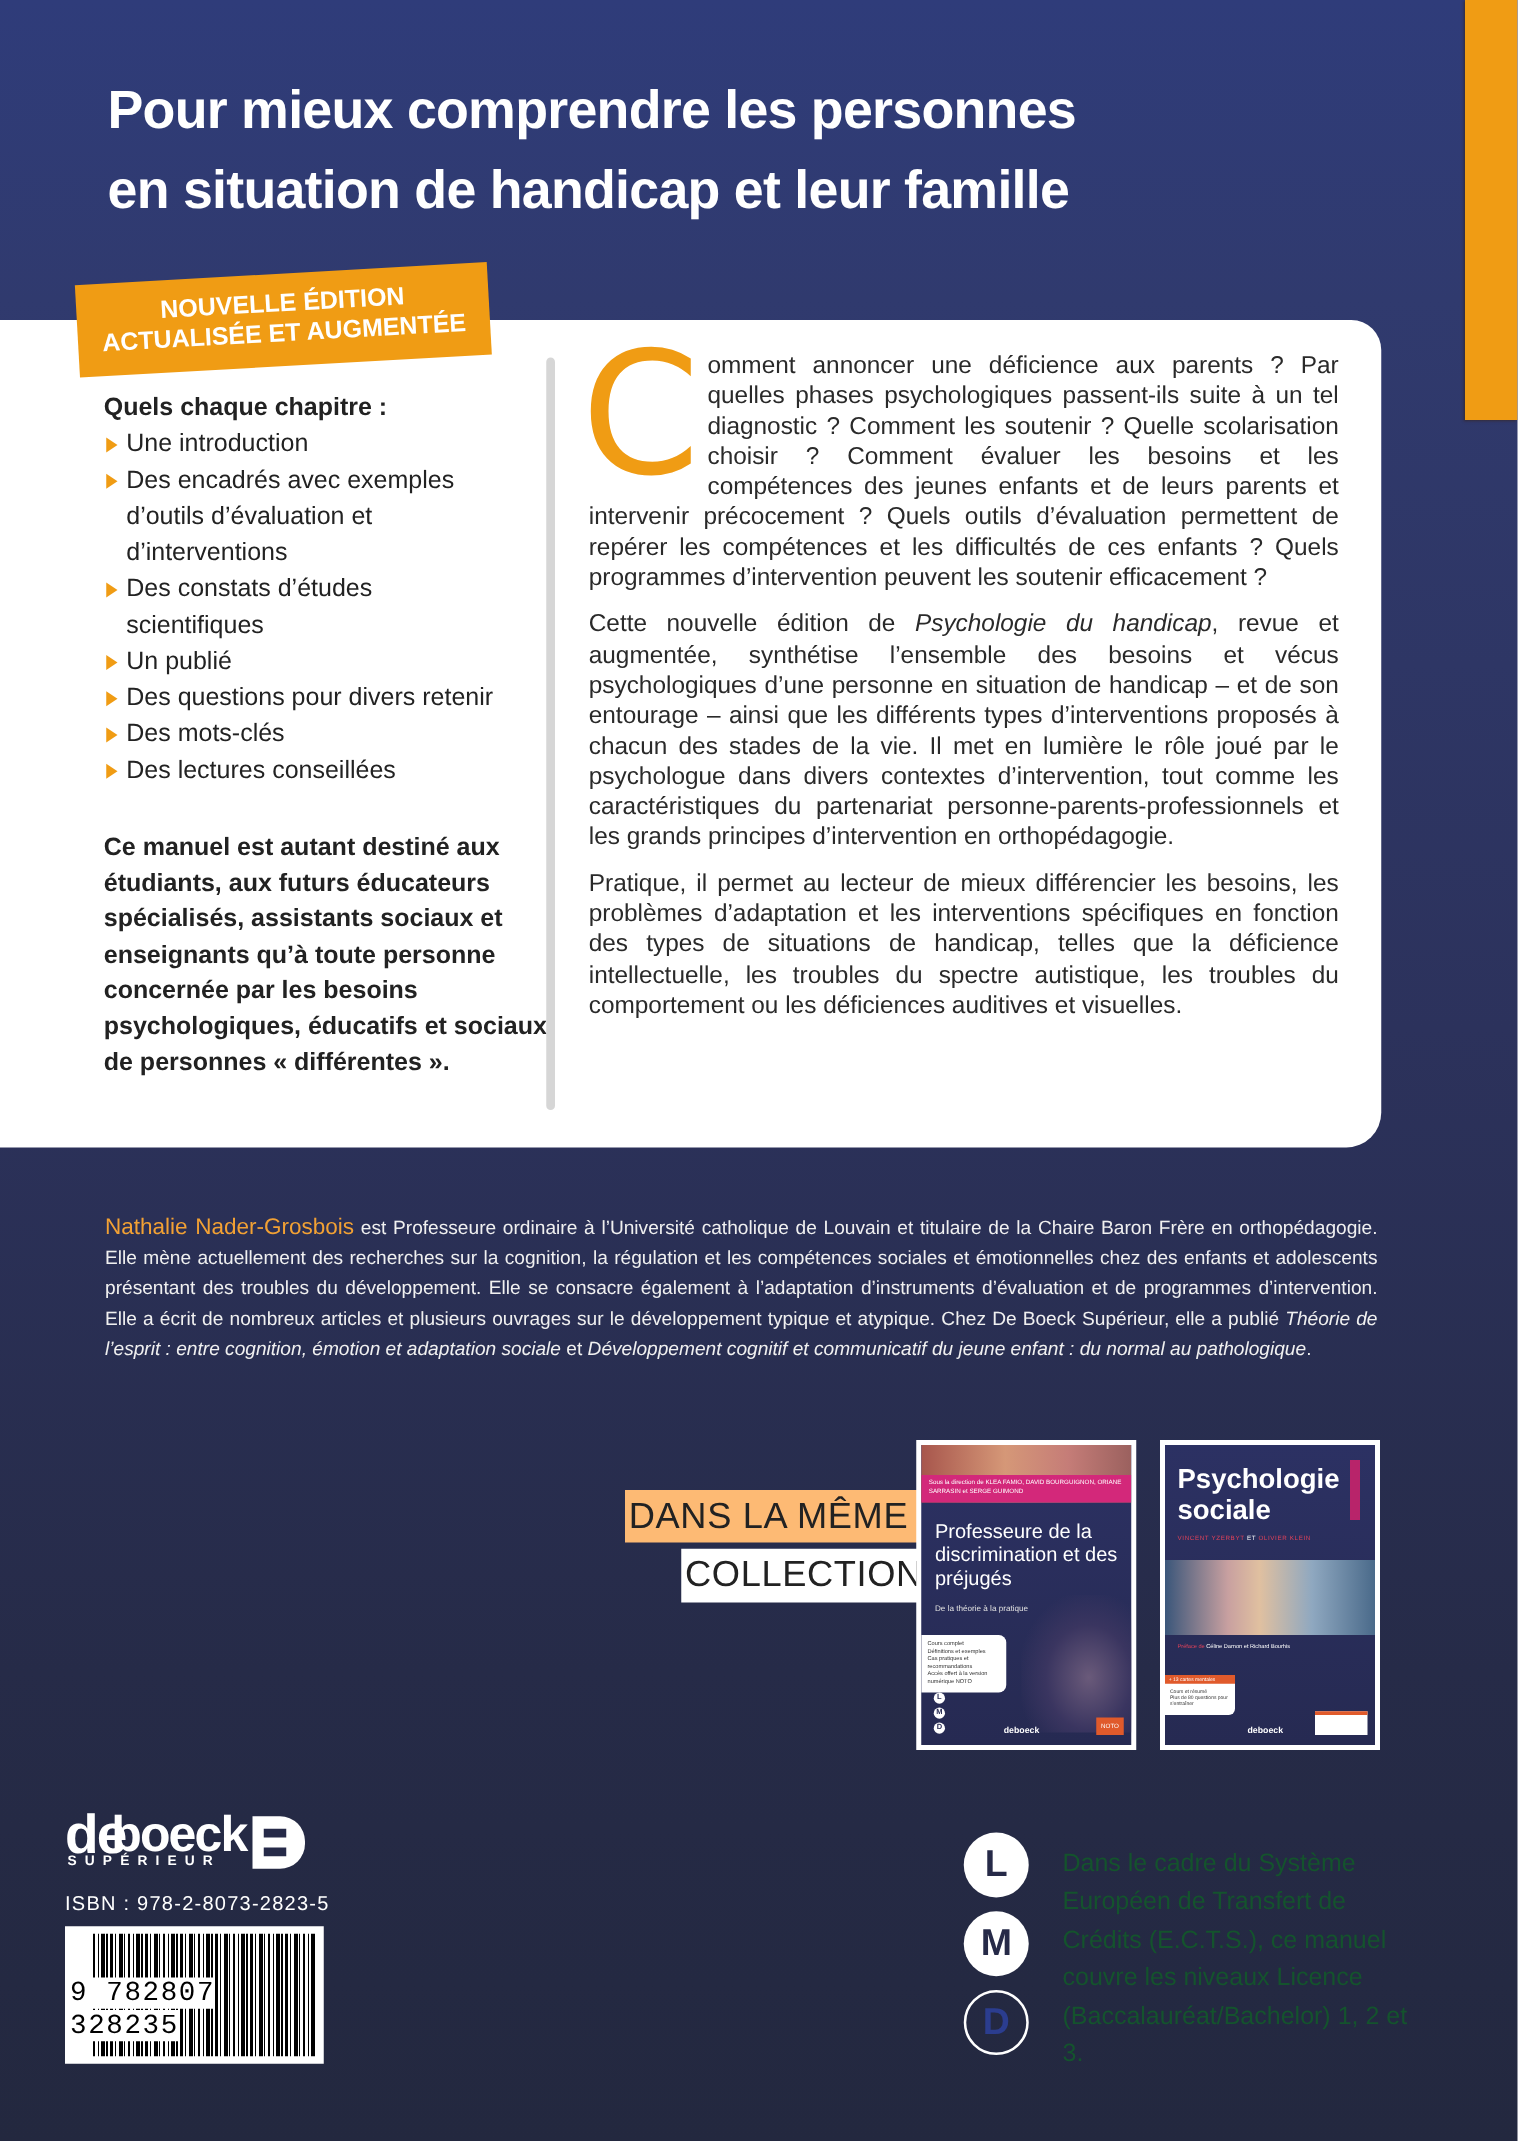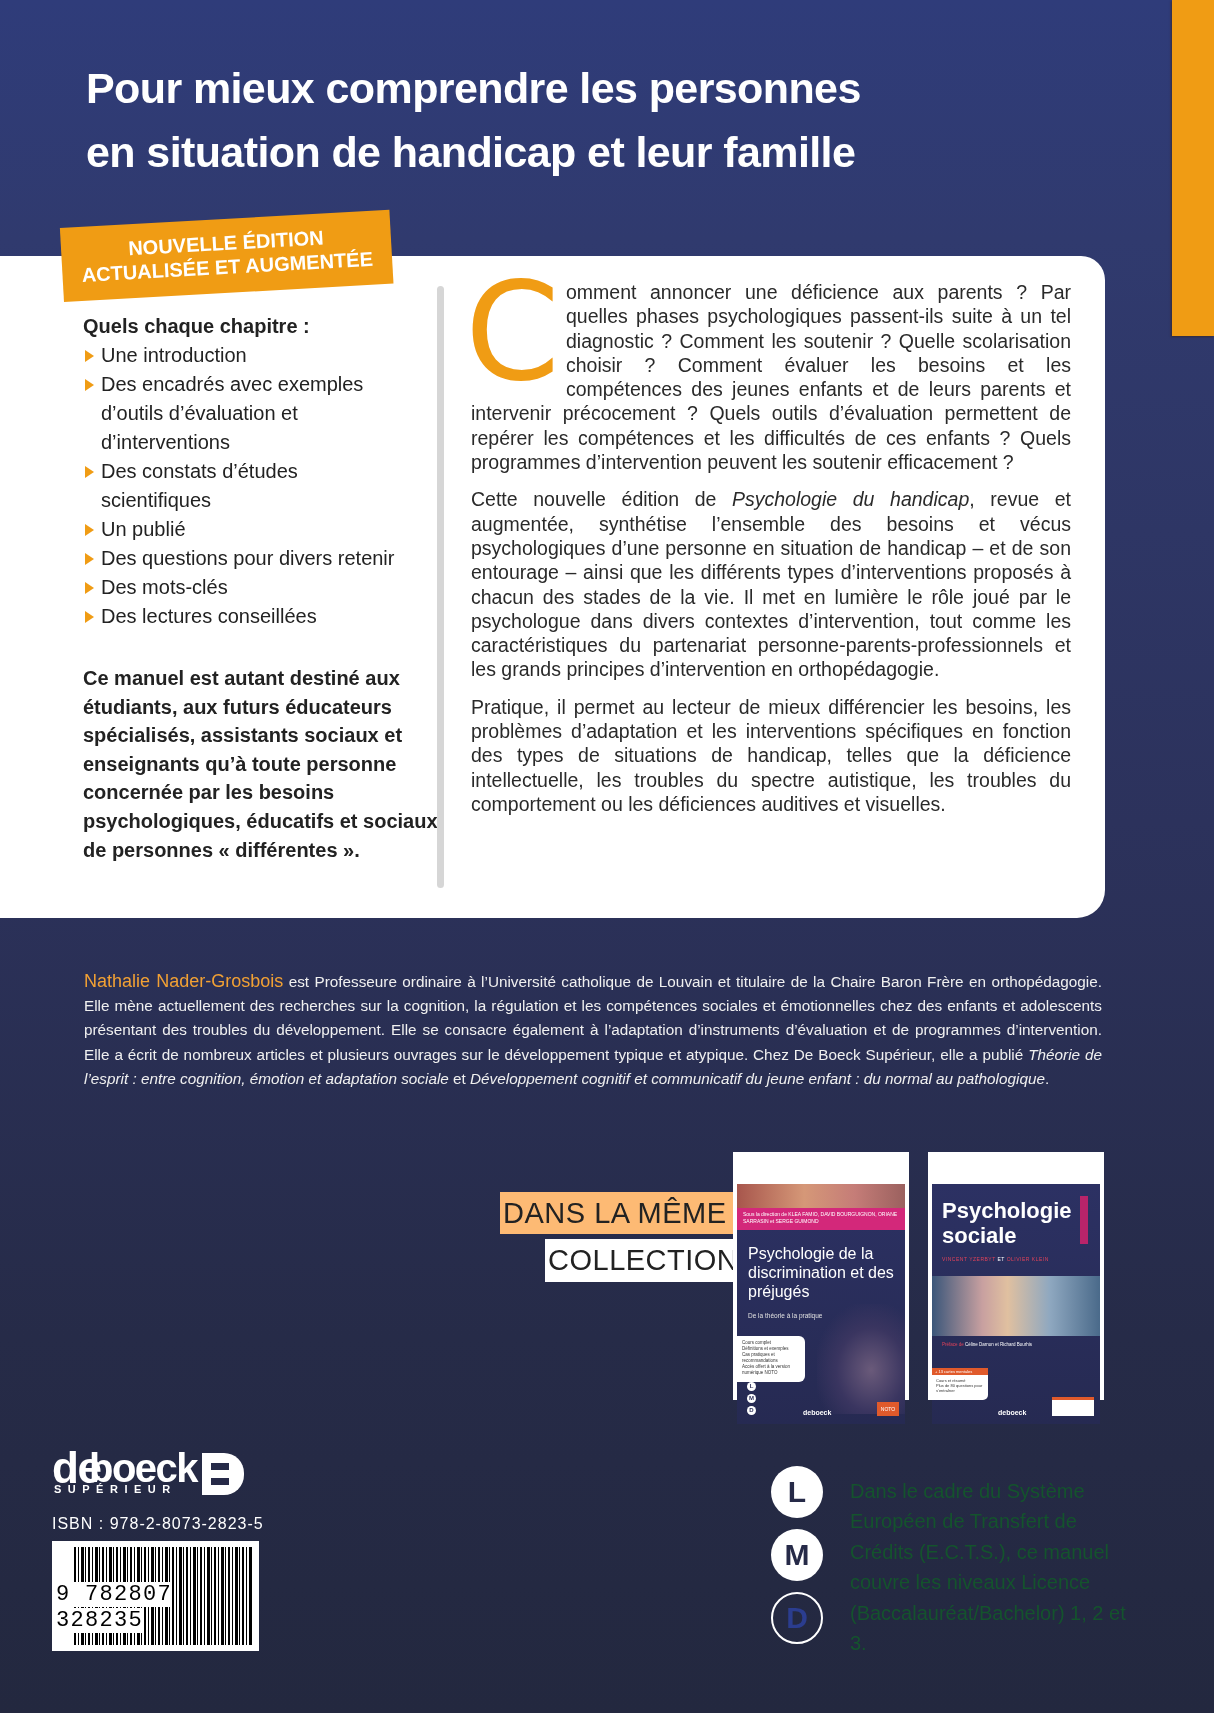--- a/index.html
+++ b/index.html
@@ -80,21 +80,20 @@
     position: absolute; left: 45px; top: 47px; width: 190px; height: 43px; background: #ffffff;
     color: #222; font-size: 29px; line-height: 43px; padding-left: 3px; white-space: nowrap;
     letter-spacing: 0.5px; box-sizing: border-box;
   }
   .book {
     position: absolute; background: #ffffff; padding: 4px; box-sizing: border-box;
   }
   .book .cover {
     width: 100%; height: 100%; position: relative; overflow: hidden;
     background: linear-gradient(180deg, #2c3163 0%, #262a52 100%);
-    margin-top: 28px;
   }
   .book1 { left: 733px; top: 1152px; width: 176px; height: 248px; }
   .book2 { left: 928px; top: 1152px; width: 176px; height: 248px; }
   .b1-photo { position: absolute; left: 0; top: 0; width: 100%; height: 46px;
     background: linear-gradient(90deg, #b55a4a, #e8a37a 40%, #d6857a 70%, #a7665e); opacity: 0.9; }
   .b1-pink { position: absolute; left: 0; top: 24px; width: 100%; height: 22px; background: #d3287a;
     color: #fff; font-size: 5px; line-height: 7px; padding: 3px 6px; box-sizing: border-box; }
   .b1-title { position: absolute; left: 11px; top: 60px; width: 150px; color: #fff; font-size: 16px; line-height: 19px; }
   .b1-sub { position: absolute; left: 11px; top: 128px; color: #e0e0e0; font-size: 6.5px; }
   .b1-box { position: absolute; left: 0; top: 152px; width: 68px; height: 46px; background: #ffffff;
@@ -197,21 +196,21 @@
 
 <div class="collection">
   <div class="line1">DANS LA MÊME</div>
   <div class="line2">COLLECTION</div>
 </div>
 
 <div class="book book1">
   <div class="cover">
     <div class="b1-photo"></div>
     <div class="b1-pink">Sous la direction de KLEA FAMIO, DAVID BOURGUIGNON, ORIANE SARRASIN et SERGE GUIMOND</div>
-    <div class="b1-title">Psychologie de la discrimination et des préjugés</div>
+    <div class="b1-title">Professeure de la discrimination et des préjugés</div>
     <div class="b1-sub">De la théorie à la pratique</div>
     <div class="b1-crowd"></div>
     <div class="b1-box">
       <div>Cours complet</div>
       <div>Définitions et exemples</div>
       <div>Cas pratiques et recommandations</div>
       <div>Accès offert à la version numérique NOTO</div>
     </div>
     <div class="lmd-mini" style="top:198px;">L</div>
     <div class="lmd-mini" style="top:210px;">M</div>

